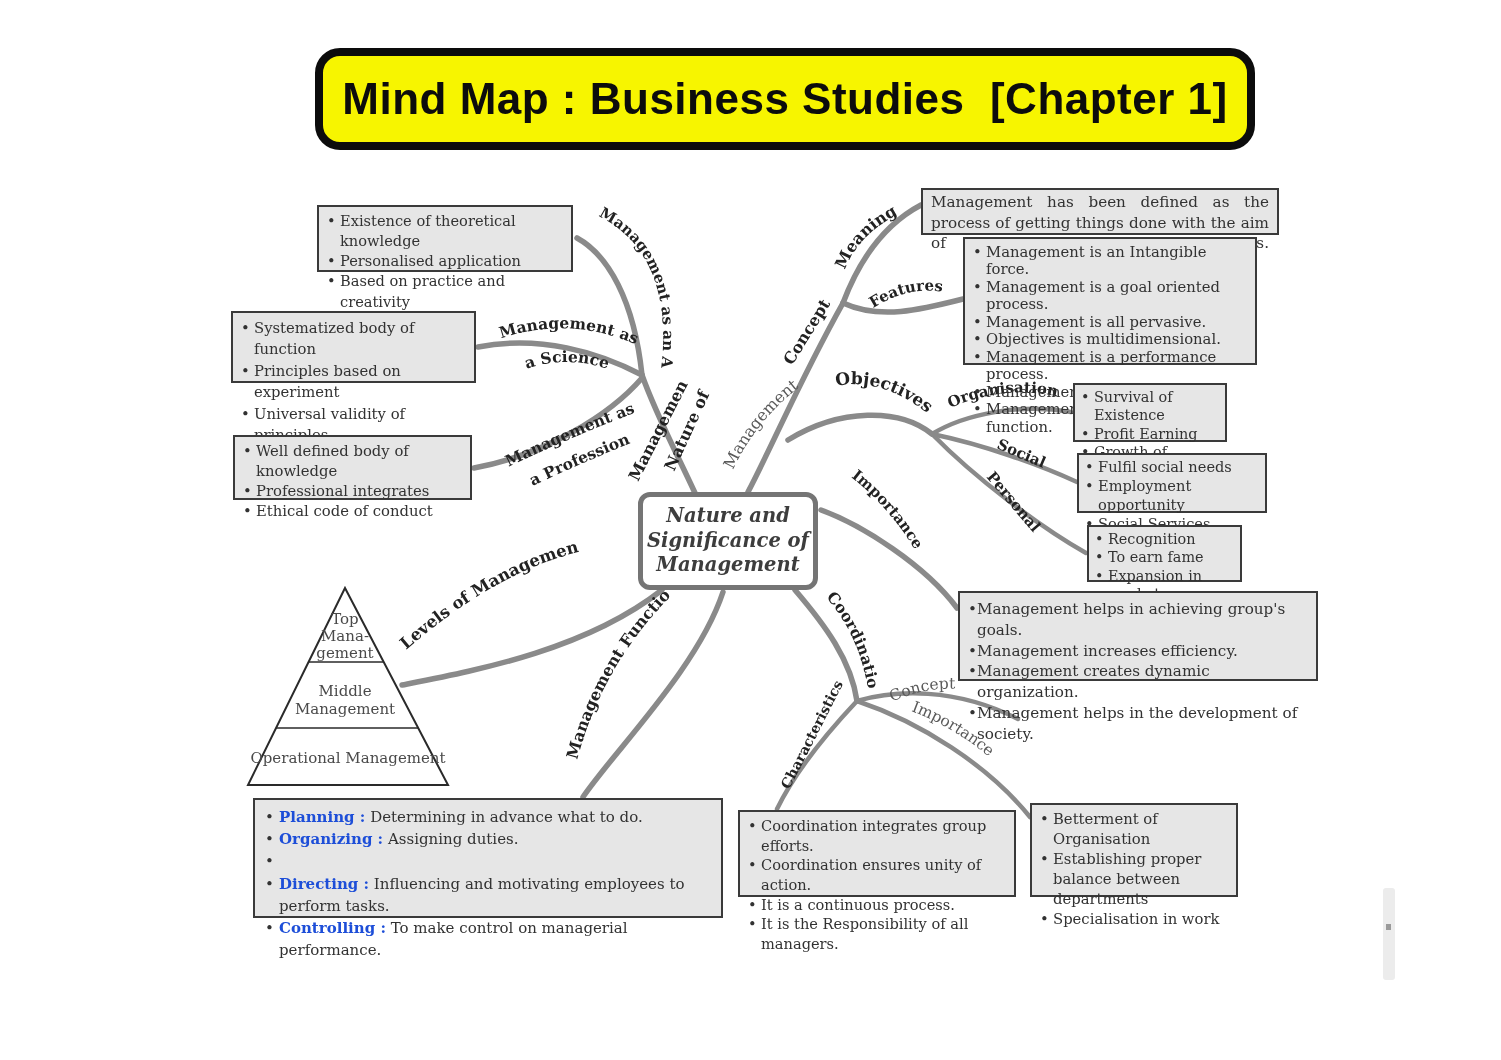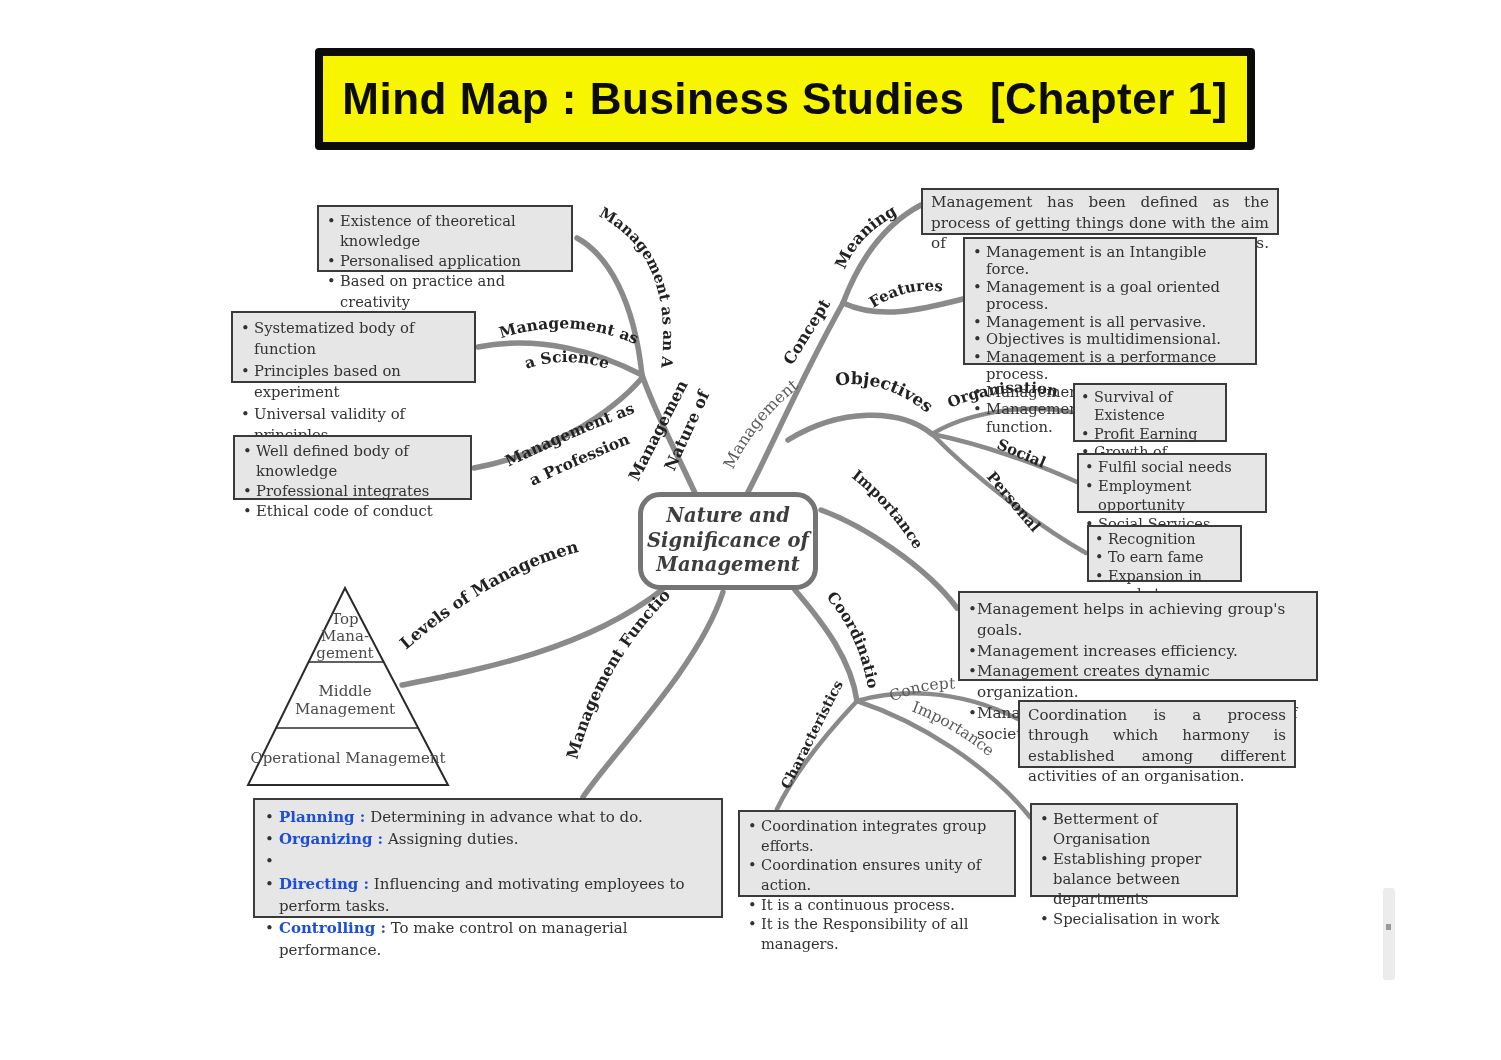--- a/index.html
+++ b/index.html
@@ -1,20 +1,20 @@
 <!DOCTYPE html>
 <html><head>
 <meta charset="utf-8">
 <style>
   html,body{margin:0;padding:0;background:#ffffff;}
   .canvas{position:relative;width:1501px;height:1060px;background:#ffffff;overflow:hidden;
           font-family:"DejaVu Serif",serif;color:#333;}
   
   .title-banner{position:absolute;left:315px;top:48px;width:940px;height:102px;
-    background:#f7f500;border:8px solid #0c0c0c;border-radius:4px;box-sizing:border-box;
+    background:#f7f500;border:8px solid #0c0c0c;border-radius:25px;box-sizing:border-box;
     display:flex;align-items:center;justify-content:center;}
   .title-banner span{font-family:"Liberation Sans",sans-serif;font-weight:bold;font-size:44px;
     color:#0c0c0c;white-space:pre;letter-spacing:0.5px;}
   
   svg.links{position:absolute;left:0;top:0;z-index:1;}
   .branch{fill:none;stroke:#8a8a8a;stroke-width:5.5;stroke-linecap:round;}
   .branch.sub{stroke-width:4.5;}
   .bl{font-family:"DejaVu Serif",serif;font-weight:bold;fill:#222;}
   .bl-light{font-family:"DejaVu Serif",serif;font-weight:normal;fill:#5a5a5a;}
   .pyr-shape{fill:#ffffff;stroke:#2a2a2a;stroke-width:2;}
@@ -50,21 +50,21 @@
   .box-characteristics{left:738px;top:810px;width:278px;height:87px;font-size:14.6px;}
   .box-characteristics .bi{line-height:1.35;}
   .box-coord-imp{left:1030px;top:803px;width:208px;height:94px;font-size:14.8px;}
   .box-coord-imp .bi{line-height:1.35;}
   .box-functions{left:253px;top:798px;width:470px;height:120px;font-size:15px;padding:6px 10px;}
   .box-functions .frow{display:flex;line-height:1.48;}
   .box-functions .frow .dot{flex:none;width:14px;}
   .box-functions b{color:#1d4ed8;}
   
   .center-node{position:absolute;z-index:3;left:638px;top:492px;width:180px;height:98px;
-    background:#ffffff;border:5px solid #757575;border-radius:22px;box-sizing:border-box;
+    background:#ffffff;border:5px solid #757575;border-radius:12px;box-sizing:border-box;
     display:flex;flex-direction:column;align-items:center;justify-content:center;}
   .center-node span{font-style:italic;font-weight:bold;font-size:19.5px;color:#3d3d3d;line-height:1.28;}
   
   .scrollbar-artifact{position:absolute;z-index:4;left:1383px;top:888px;width:12px;height:92px;
     background:#ececec;border-radius:3px;}
   .scrollbar-artifact .mark{position:absolute;left:3px;top:36px;width:5px;height:6px;background:#9a9a9a;}
 </style>
 </head>
 <body>
 
@@ -293,21 +293,20 @@
       </div>
       <div class="bi">
         <span class="dot">•</span>
         <span>Management creates dynamic organization.</span>
       </div>
       <div class="bi">
         <span class="dot">•</span>
         <span>Management helps in the development of society.</span>
       </div>
     </div>
-  <div class="box box-coord-concept para">Coordination is a process through which harmony is established among different activities of an organisation.</div>
   <div class="box box-characteristics">
       <div class="bi">
         <span class="dot">•</span>
         <span>Coordination integrates group efforts.</span>
       </div>
       <div class="bi">
         <span class="dot">•</span>
         <span>Coordination ensures unity of action.</span>
       </div>
       <div class="bi">

